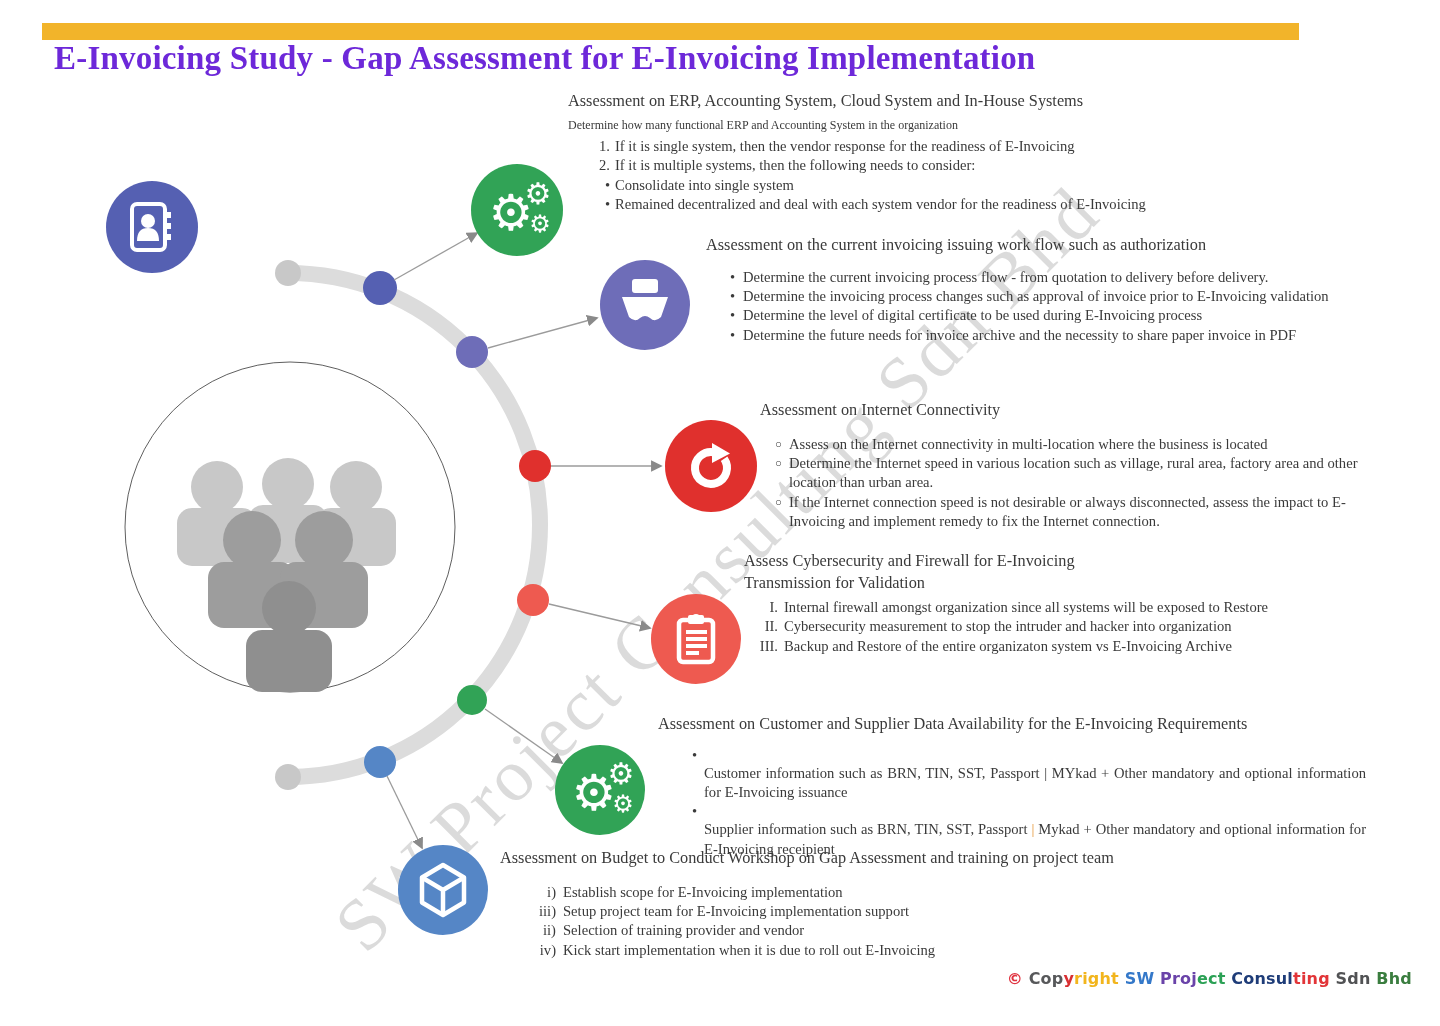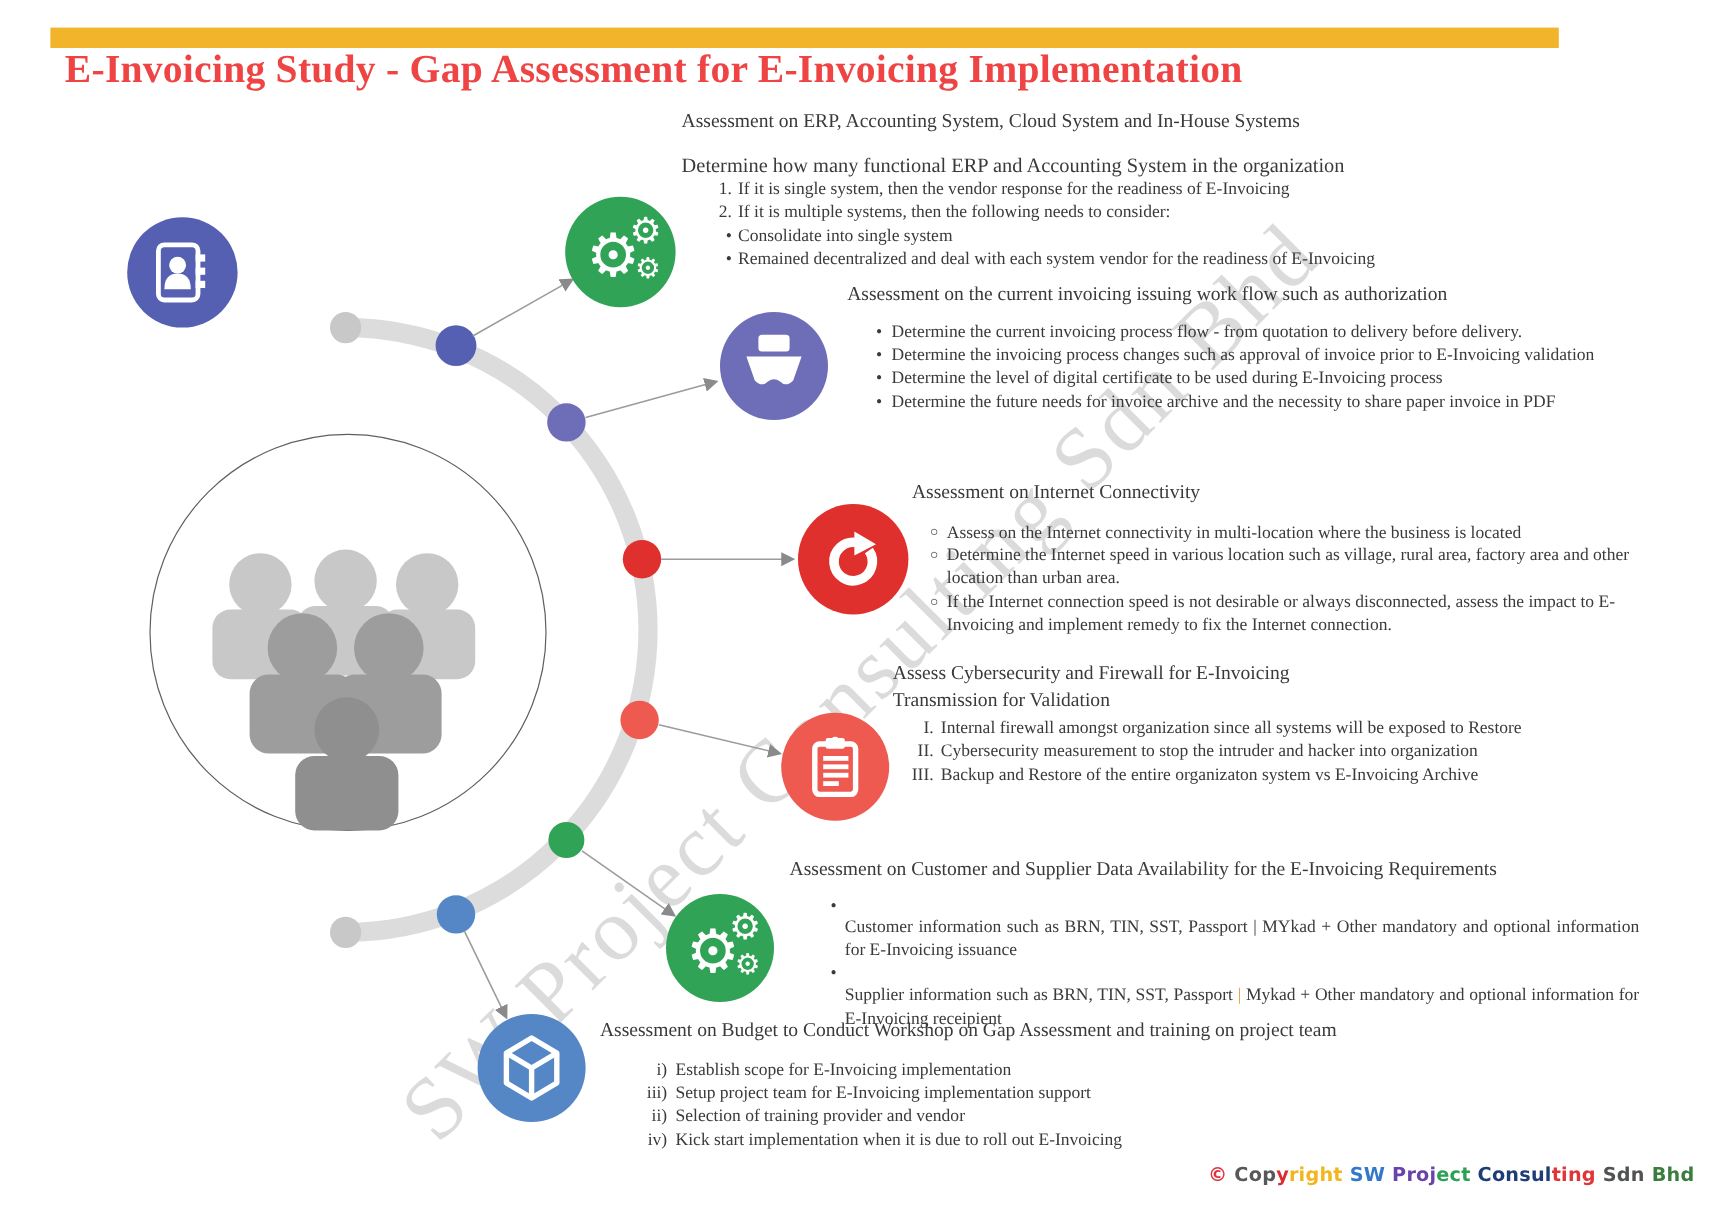--- a/index.html
+++ b/index.html
@@ -11,21 +11,21 @@
   .watermark{position:absolute;left:318px;top:908px;transform:rotate(-45deg);transform-origin:0 0;
        font-size:74px;letter-spacing:3px;white-space:nowrap;color:rgba(125,125,125,.28);z-index:2;}
   svg.layer{position:absolute;left:0;top:0;}
   #svg1{z-index:1;} #svg2{z-index:3;}
   .sec{position:absolute;z-index:4;}
   .sec-title{font-weight:normal;font-size:16.3px;line-height:21.5px;}
   .items{margin-top:12px;}
   .row{display:flex;font-size:14.6px;line-height:19.4px;}
   .m{flex:none;}
   .t{flex:1 1 auto;}
-  .intro{font-size:17px;line-height:19.4px;margin-top:16px;}
+  .intro{font-size:12px;line-height:19.4px;margin-top:4px;}
   #sec-erp{left:568px;top:90px;width:648px;}
   #sec-erp .items{margin-top:2px;}
   #sec-erp .row{padding-left:22px;}
   #sec-erp .m{width:20px;text-align:right;padding-right:5px;}
   #sec-workflow{left:706px;top:234px;width:662px;}
   #sec-workflow .row{padding-left:24px;}
   #sec-workflow .m{width:13px;}
   #sec-internet{left:760px;top:399px;width:606px;}
   #sec-internet .items{margin-top:14px;}
   #sec-internet .row{padding-left:15px;}
@@ -42,21 +42,21 @@
   #sec-budget .items{margin-top:14px;}
   #sec-budget .m{width:56px;text-align:right;padding-right:7px;}
   .footer{position:absolute;right:28px;top:969px;z-index:4;white-space:nowrap;
        font-family:"DejaVu Sans",sans-serif;font-size:16px;font-weight:600;letter-spacing:.2px;}
 </style>
 </head>
 <body>
 
 <div class="topbar" style="background: rgb(242, 180, 42);"></div>
 
-<h1 class="page-title" style="color: #ef4444;">E-Invoicing Study - Gap Assessment for E-Invoicing Implementation</h1>
+<h1 class="page-title" style="color: #6d28d9;">E-Invoicing Study - Gap Assessment for E-Invoicing Implementation</h1>
 
 <svg id="svg1" class="layer" width="1440" height="1026" viewBox="0 0 1440 1026">
   <path d="M 288 273 A 252 252 0 0 1 288 777" fill="none" stroke-width="16" stroke="#dcdcdc"></path>
   <circle cx="288" cy="273" r="13" fill="#c8c8c8"></circle>
   <circle cx="288" cy="777" r="13" fill="#c8c8c8"></circle>
   <circle cx="380" cy="288" r="17" fill="#5560b2"></circle>
   <circle cx="472" cy="352" r="16" fill="#6e6db8"></circle>
   <circle cx="535" cy="466" r="16" fill="#e0302d"></circle>
   <circle cx="533" cy="600" r="16" fill="#ee5a50"></circle>
   <circle cx="472" cy="700" r="15" fill="#31a356"></circle>

